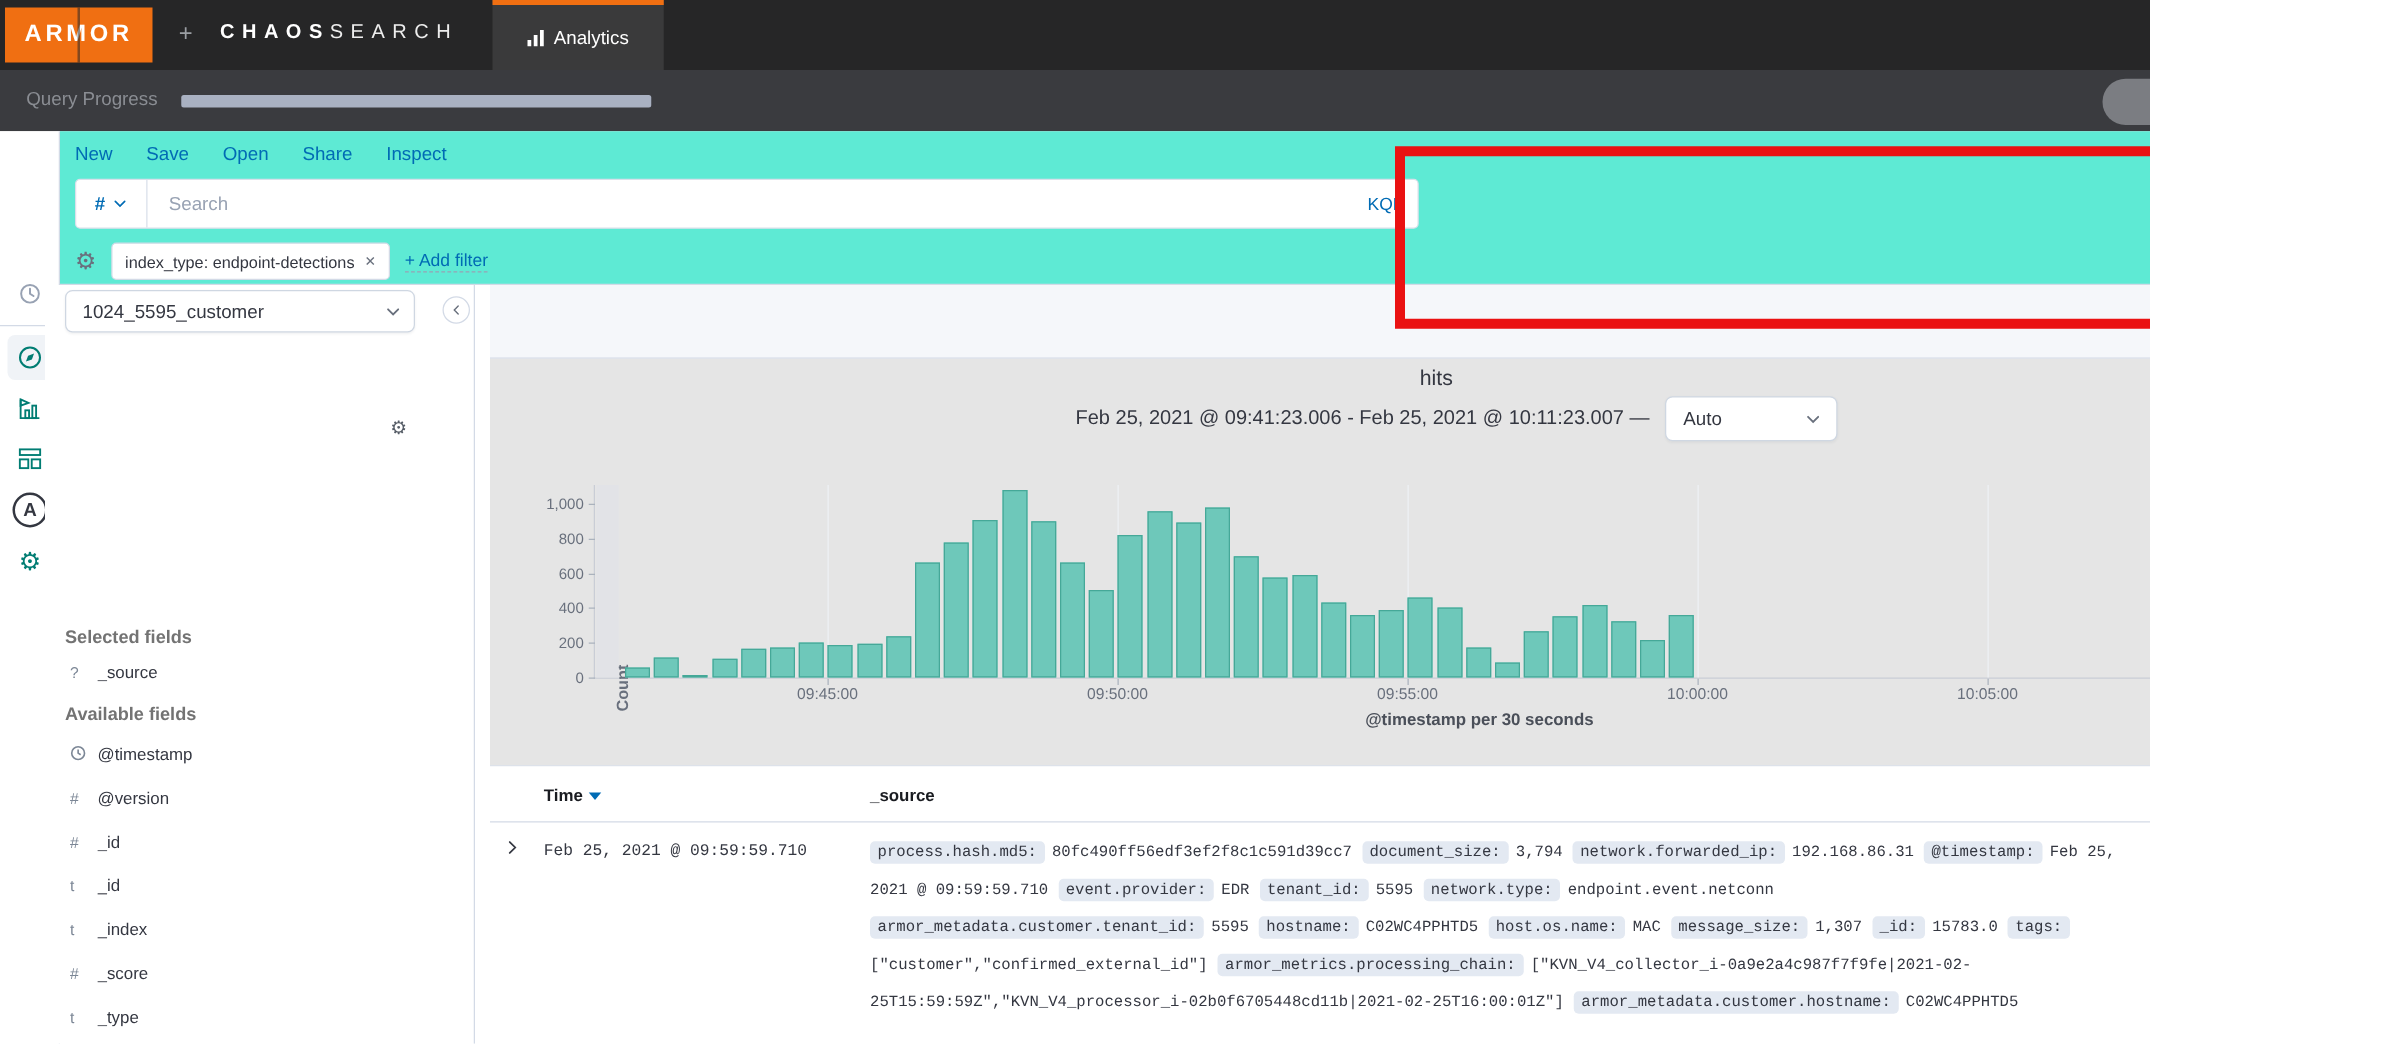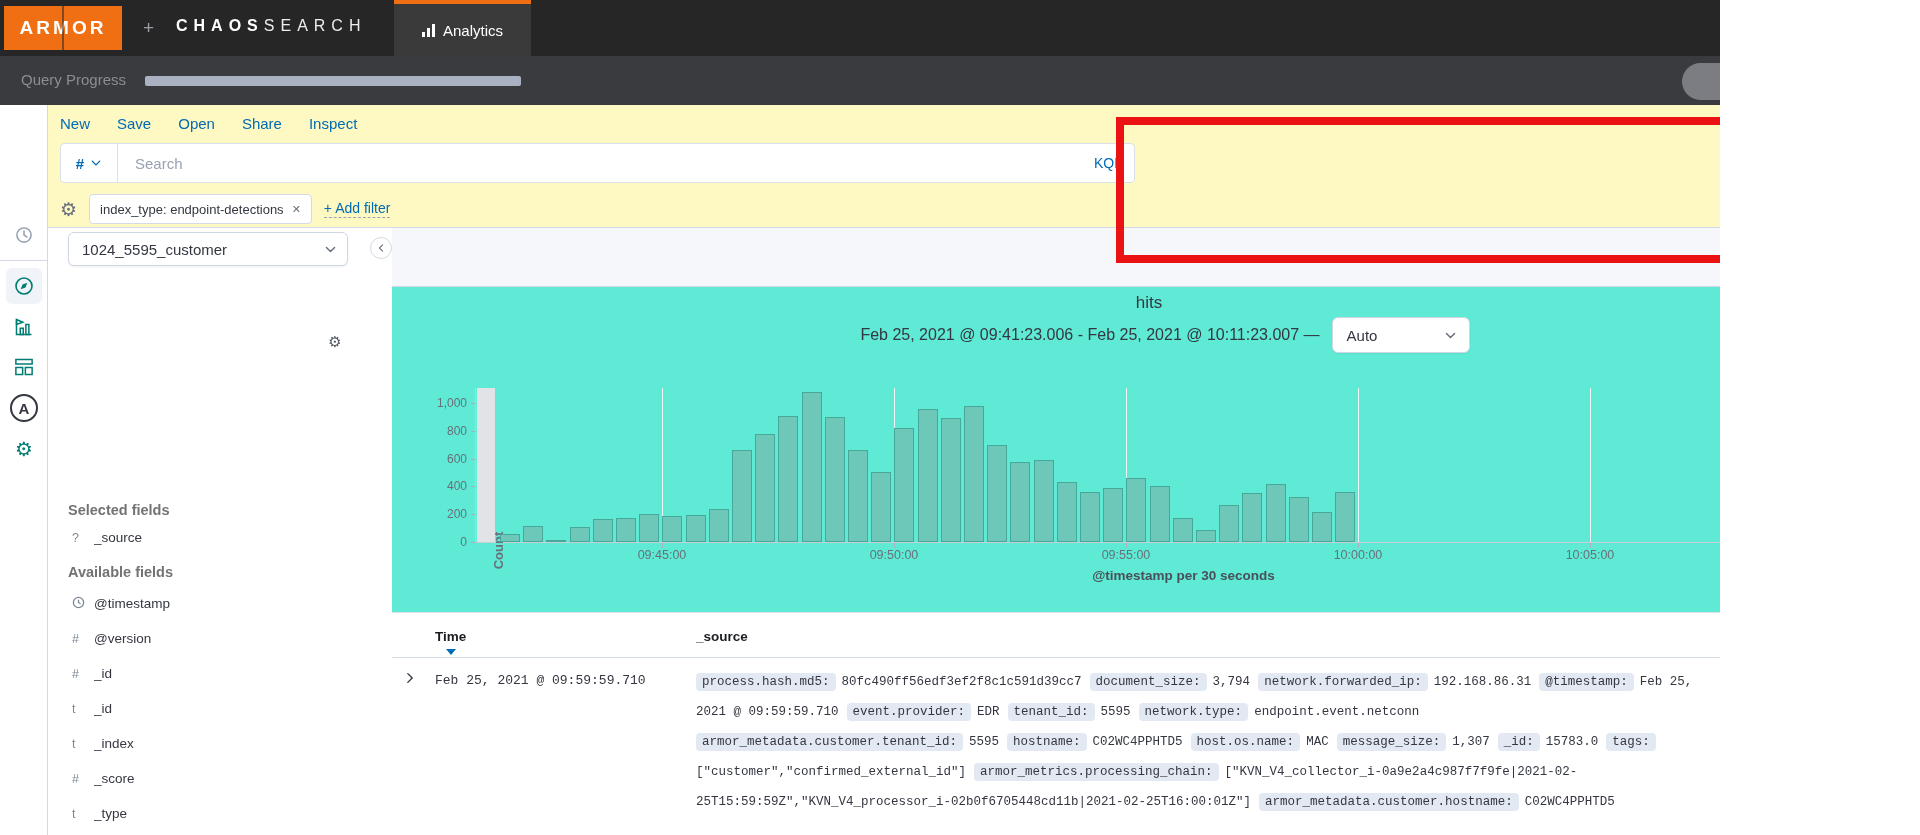--- a/index.html
+++ b/index.html
@@ -35,21 +35,21 @@
   
   #rail{position:absolute;left:0;top:105px;width:48px;height:730px;background:#fff;border-right:1px solid #d3dae6;box-sizing:border-box;}
   .rail-item{position:absolute;left:6px;width:36px;height:36px;display:flex;align-items:center;justify-content:center;border-radius:6px;}
   .rail-item.active{background:#f0f3f7;}
   #rail-divider{position:absolute;left:0;top:155px;width:47px;height:1px;background:#d3dae6;}
   #rail-gear{font-size:20px;color:#017d73;}
   #rail-a{width:28px;height:28px;border:2px solid #343741;border-radius:50%;display:flex;align-items:center;justify-content:center;
     font-weight:bold;font-size:15px;color:#343741;box-sizing:border-box;}
 
   
-  #querybar{position:absolute;left:48px;top:105px;width:1858px;height:123px;background:#fef9c3;border-bottom:1px solid #d3dae6;box-sizing:border-box;}
+  #querybar{position:absolute;left:48px;top:105px;width:1858px;height:123px;background:#5eead4;border-bottom:1px solid #d3dae6;box-sizing:border-box;}
   #menu{position:absolute;left:12px;top:10px;display:flex;gap:27px;font-size:15px;}
   .menu-link{color:#006BB4;cursor:pointer;}
   #search-group{position:absolute;left:12px;top:38px;width:1075px;height:40px;background:#fff;
     border:1px solid #d9e0ea;border-radius:4px;box-sizing:border-box;display:flex;align-items:center;}
   #qtype{width:56px;height:100%;border-right:1px solid #d9e0ea;display:flex;align-items:center;justify-content:center;gap:6px;
     color:#006BB4;font-size:15px;font-weight:bold;}
   #search-placeholder{margin-left:17px;color:#98a2b3;font-size:15px;flex:1;}
   #kql{margin-right:12px;color:#006BB4;font-size:14px;}
   #datepicker{position:absolute;left:1098px;top:38px;width:564px;height:40px;background:#fff;
     border:1px solid #d9e0ea;border-radius:4px;box-sizing:border-box;display:flex;align-items:center;}
@@ -59,39 +59,39 @@
   #refresh-btn{position:absolute;left:1699px;top:38px;width:145px;height:40px;background:#1065b4;border:none;
     border-radius:4px;color:#fff;font-size:15px;font-family:inherit;display:flex;align-items:center;justify-content:center;gap:8px;}
   #filter-row{position:absolute;left:12px;top:89px;display:flex;align-items:center;gap:12px;}
   #filter-gear{font-size:19px;color:#69707d;}
   #filter-pill{height:28px;background:#fff;border:1px solid #d3dae6;border-radius:4px;display:flex;align-items:center;
     padding:0 10px;font-size:13px;color:#343741;gap:8px;}
   #filter-remove{color:#69707d;font-size:11px;cursor:pointer;}
   #add-filter{color:#006BB4;font-size:14px;border-bottom:1px dashed #98a2b3;padding-bottom:1px;cursor:pointer;}
 
   
-  #sidebar{position:absolute;left:52px;top:228px;width:344px;height:607px;background:#fff;border-right:1px solid #d3dae6;box-sizing:border-box;}
+  #sidebar{position:absolute;left:36px;top:228px;width:344px;height:607px;background:#fff;border-right:1px solid #d3dae6;box-sizing:border-box;}
   #index-select{position:absolute;left:16px;top:4px;width:280px;height:34px;background:#fff;border:1px solid #cfd7e2;
     border-radius:6px;box-sizing:border-box;display:flex;align-items:center;box-shadow:0 1px 2px rgba(50,60,80,.08);}
   #index-select span{margin-left:13px;font-size:15px;flex:1;}
   #index-select svg{margin-right:10px;}
   #collapse-btn{position:absolute;left:318px;top:9px;width:22px;height:22px;border-radius:50%;background:#fff;
     border:1px solid #d3dae6;box-sizing:border-box;display:flex;align-items:center;justify-content:center;z-index:4;}
   .side-heading{position:absolute;left:16px;font-size:14.5px;font-weight:bold;color:#737373;}
   #fields-gear-btn{position:absolute;left:270px;top:101px;width:26px;height:26px;border-radius:5px;display:flex;
     align-items:center;justify-content:center;color:#555c66;font-size:15px;}
   .field-item{display:flex;align-items:center;height:35px;padding-left:20px;font-size:13.5px;color:#343741;}
   .field-type{width:22px;color:#7c8796;font-size:12.5px;flex:none;}
   .field-name{white-space:nowrap;overflow:hidden;}
   #selected-list{position:absolute;left:0;top:58px;width:344px;}
   #available-list{position:absolute;left:0;top:358px;width:344px;}
 
   
   #main-strip{position:absolute;left:392px;top:228px;width:1514px;height:59px;background:#f5f7fa;border-bottom:1px solid #d3dae6;box-sizing:border-box;}
-  #chart-panel{position:absolute;left:392px;top:287px;width:1514px;height:325px;background:#5eead4;}
+  #chart-panel{position:absolute;left:392px;top:287px;width:1514px;height:325px;background:#e5e5e5;}
   #chart-title{margin-top:6px;text-align:center;font-size:17px;color:#343741;}
   #chart-subrow{position:absolute;left:0;top:30px;width:1514px;display:flex;align-items:center;justify-content:center;gap:12px;}
   #chart-subtitle{font-size:16px;color:#343741;margin-left:32px;}
   #interval-select{width:136px;height:34px;border:1px solid #cfd7e2;border-radius:6px;background:#fff;display:flex;
     align-items:center;box-shadow:0 1px 2px rgba(50,60,80,.06);}
   #interval-select span{margin-left:14px;font-size:15px;flex:1;}
   #interval-select svg{margin-right:12px;}
   #count-label{position:absolute;left:-38px;top:155px;transform:rotate(-90deg);transform-origin:center;
     font-size:13px;font-weight:bold;color:#69707d;width:120px;text-align:center;}
   #plot{position:absolute;left:83px;top:101px;width:1415px;height:154px;border-left:1px solid #c9cdd6;border-bottom:1px solid #c9cdd6;box-sizing:content-box;}
@@ -99,21 +99,21 @@
   .gridline{position:absolute;top:0;bottom:0;width:1px;background:#eef1f5;}
   .ytick-label{position:absolute;right:1424px;width:60px;text-align:right;font-size:12px;color:#69707d;}
   .ytick-mark{position:absolute;left:-5px;width:5px;height:1px;background:#aab2bd;}
   .xtick-label{position:absolute;top:160px;width:90px;margin-left:-45px;text-align:center;font-size:12.5px;color:#69707d;}
   .xtick-mark{position:absolute;top:155px;width:1px;height:5px;background:#aab2bd;}
   #xaxis-label{position:absolute;left:0;top:180px;width:1415px;text-align:center;font-size:13.5px;font-weight:bold;color:#4a4f59;}
 
   
   #doc-table{position:absolute;left:392px;top:612px;width:1514px;height:223px;background:#fff;border-top:1px solid #dde2ea;box-sizing:border-box;}
   #table-header{position:absolute;left:0;top:0;width:100%;height:45px;border-bottom:1px solid #d3dae6;box-sizing:border-box;}
-  #col-time{position:absolute;left:43px;top:16px;font-size:13.5px;font-weight:bold;color:#1a1c21;display:flex;align-items:center;gap:5px;flex-direction:column;}
+  #col-time{position:absolute;left:43px;top:16px;font-size:13.5px;font-weight:bold;color:#1a1c21;display:flex;align-items:center;gap:5px;}
   .sort-arrow{width:0;height:0;border-left:5px solid transparent;border-right:5px solid transparent;border-top:6px solid #006BB4;}
   #col-source{position:absolute;left:304px;top:16px;font-size:13.5px;font-weight:bold;color:#1a1c21;}
   #row-expand{position:absolute;left:11px;top:58px;}
   #row-time{position:absolute;left:43px;top:60px;font-size:13px;color:#343741;white-space:nowrap;}
   #row-source{position:absolute;left:304px;top:53px;width:1196px;overflow:hidden;}
   .src-line{height:30px;line-height:30px;white-space:nowrap;font-size:12.5px;color:#343741;}
   .src-badge{background:#e3e9f2;border-radius:4px;padding:2px 6px;margin-right:6px;
     font-family:"Liberation Mono","DejaVu Sans Mono",monospace;}
   .src-val{margin-right:8px;font-family:"Liberation Mono","DejaVu Sans Mono",monospace;}
 

